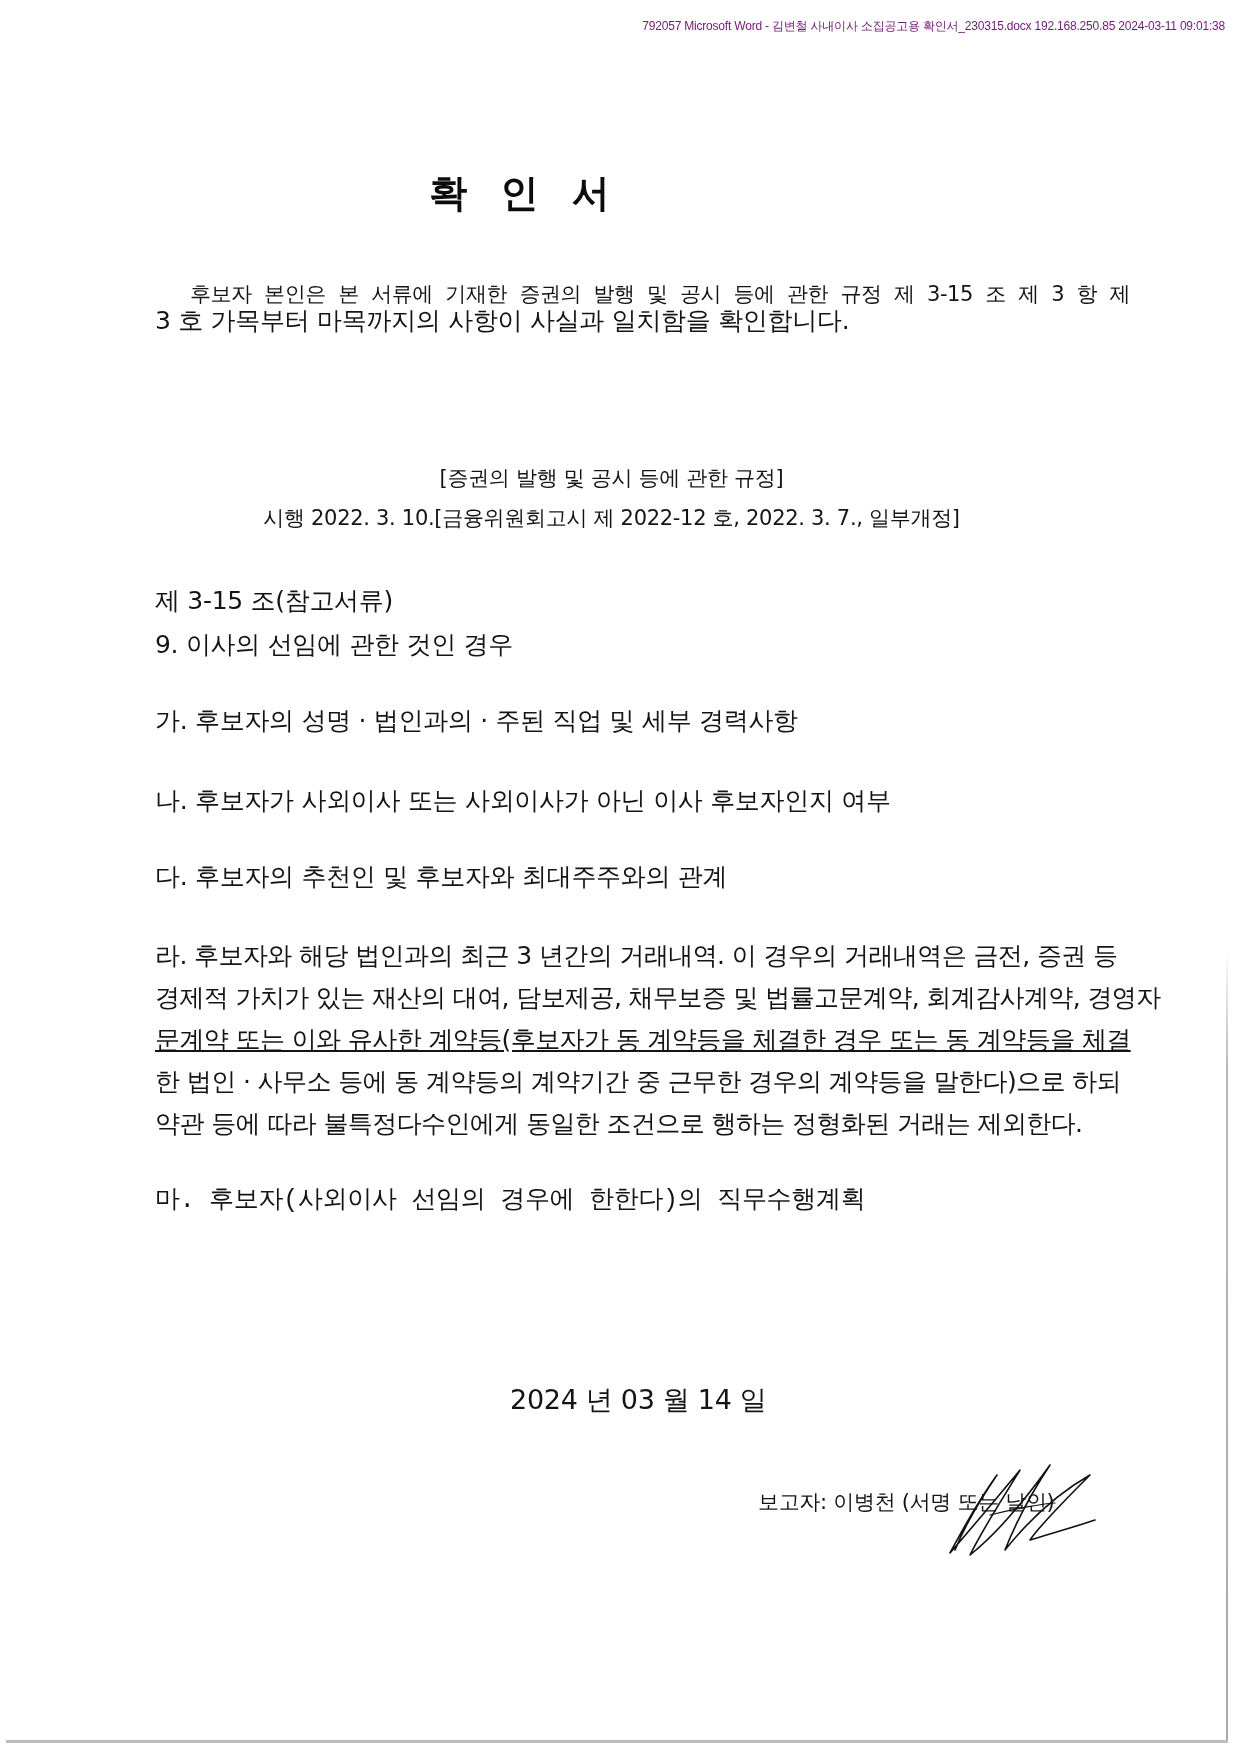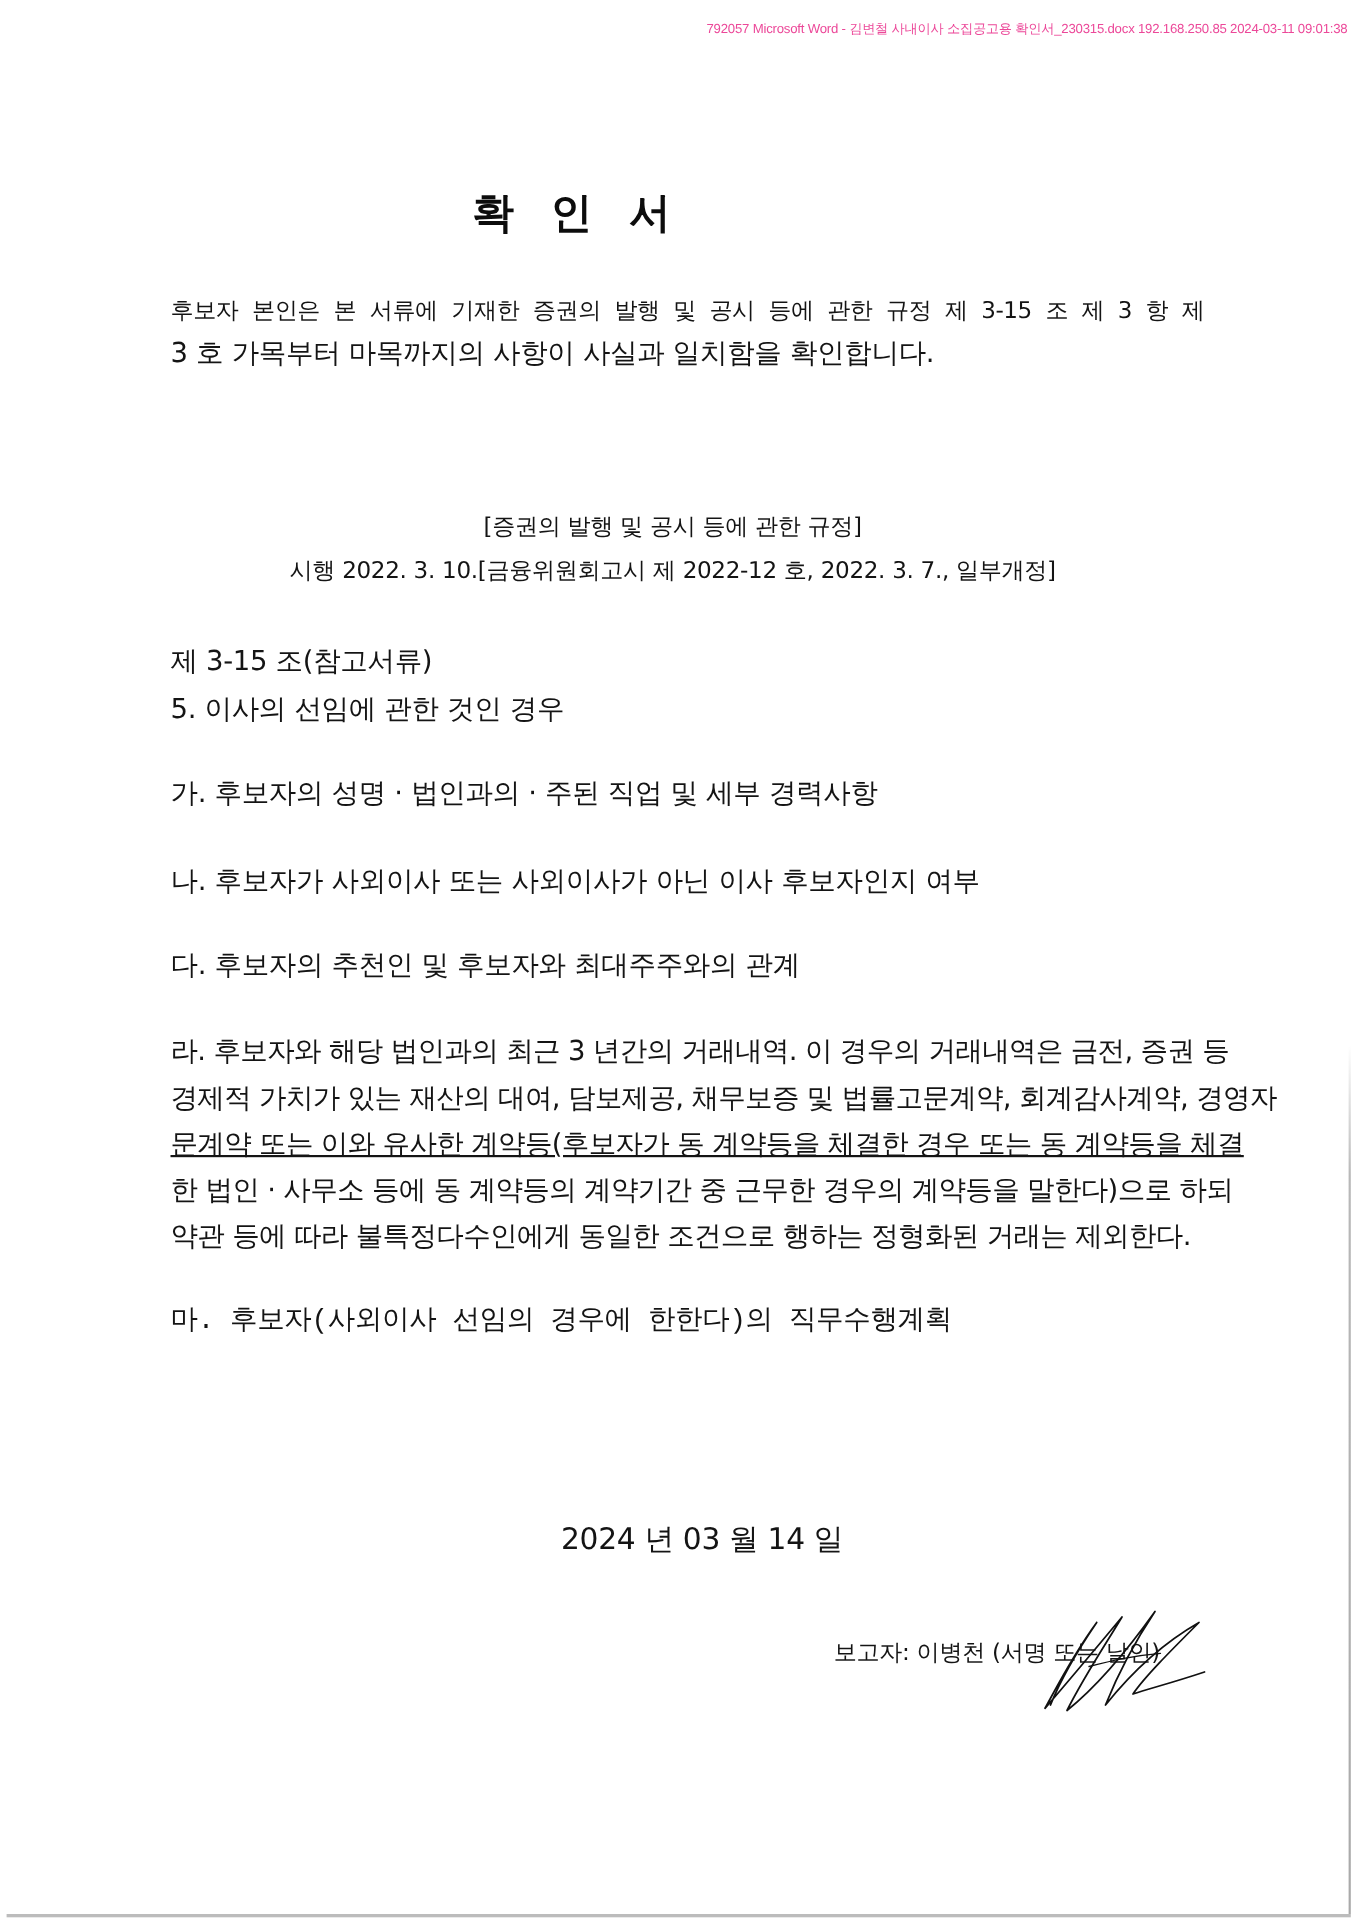--- a/index.html
+++ b/index.html
@@ -13,21 +13,21 @@
       position: relative;
       overflow: hidden;
       font-family: "DejaVu Sans", "Liberation Sans", sans-serif;
       color: #111111;
     }
     .watermark {
       position: absolute;
       top: 18px;
       right: 14px;
       font-size: 12px;
-      color: #ec4899;
+      color: #701a75;
       letter-spacing: -0.2px;
       white-space: nowrap;
       font-family: "Liberation Sans", "DejaVu Sans", sans-serif;
     }
     .doc-title {
       position: absolute;
       top: 168px;
       left: 0;
       width: 1049px;
       text-align: center;
@@ -111,28 +111,28 @@
       opacity: 0.85;
     }
   </style>
 </head>
 <body>
 
 <div class="watermark">792057 Microsoft Word - 김변철 사내이사 소집공고용 확인서_230315.docx 192.168.250.85 2024-03-11 09:01:38</div>
 
 <div class="doc-title">확 인 서</div>
 
-<div class="justify-line" style="top:272px;">후보자 본인은 본 서류에 기재한 증권의 발행 및 공시 등에 관한 규정 제 3-15 조 제 3 항 제</div>
+<div class="justify-line" style="top:284px;margin-left:35px;">후보자 본인은 본 서류에 기재한 증권의 발행 및 공시 등에 관한 규정 제 3-15 조 제 3 항 제</div>
 <div class="text-line" style="top:308px; left:155px;">3 호 가목부터 마목까지의 사항이 사실과 일치함을 확인합니다.</div>
 
 <div class="center-line" style="top:468px; left:-8px;">[증권의 발행 및 공시 등에 관한 규정]</div>
 <div class="center-line" style="top:508px; left:-8px;">시행 2022. 3. 10.[금융위원회고시 제 2022-12 호, 2022. 3. 7., 일부개정]</div>
 
 <div class="text-line" style="top:588px; left:155px;">제 3-15 조(참고서류)</div>
-<div class="text-line" style="top:632px; left:155px;">5. 이사의 선임에 관한 것인 경우</div>
+<div class="text-line" style="top:632px; left:155px;">9. 이사의 선임에 관한 것인 경우</div>
 
 <div class="text-line" style="top:708px; left:155px;">가. 후보자의 성명 · 법인과의 · 주된 직업 및 세부 경력사항</div>
 <div class="text-line" style="top:788px; left:155px;">나. 후보자가 사외이사 또는 사외이사가 아닌 이사 후보자인지 여부</div>
 <div class="text-line" style="top:864px; left:155px;">다. 후보자의 추천인 및 후보자와 최대주주와의 관계</div>
 
 <div>
   <div class="text-line" style="top:943px; left:155px; letter-spacing:-0.6px;">라. 후보자와 해당 법인과의 최근 3 년간의 거래내역. 이 경우의 거래내역은 금전, 증권 등</div>
   <div class="text-line" style="top:985px; left:155px; letter-spacing:-0.6px;">경제적 가치가 있는 재산의 대여, 담보제공, 채무보증 및 법률고문계약, 회계감사계약, 경영자</div>
   <div class="text-line" style="top:1027px; left:155px; letter-spacing:-0.6px;text-decoration:underline;">문계약 또는 이와 유사한 계약등(후보자가 동 계약등을 체결한 경우 또는 동 계약등을 체결</div>
   <div class="text-line" style="top:1069px; left:155px; letter-spacing:-0.6px;">한 법인 · 사무소 등에 동 계약등의 계약기간 중 근무한 경우의 계약등을 말한다)으로 하되</div>

